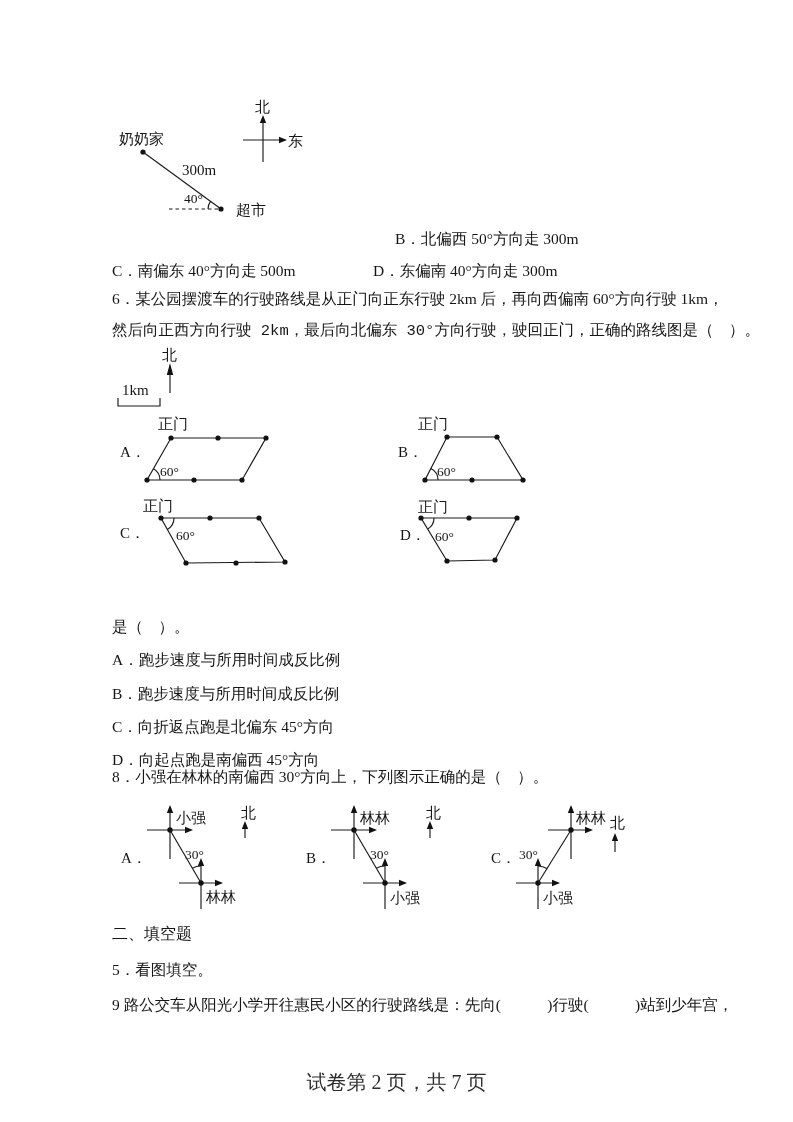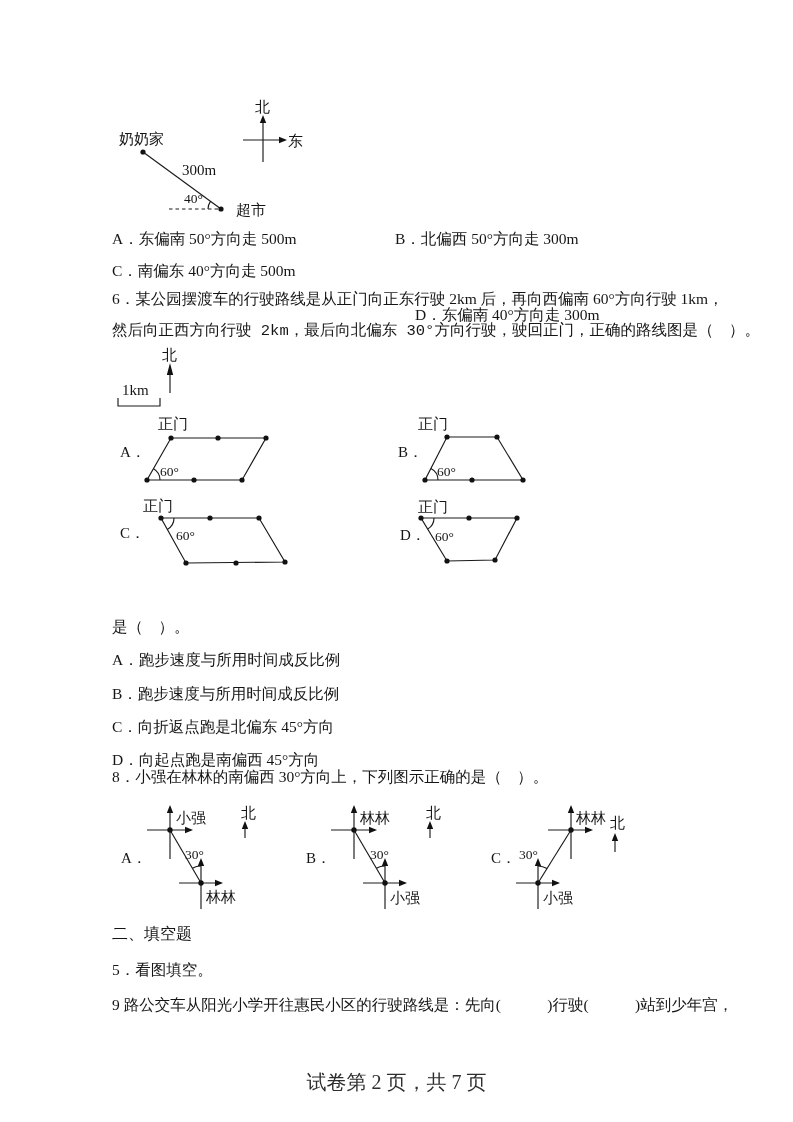--- a/index.html
+++ b/index.html
@@ -36,24 +36,23 @@
       <line class="ln" x1="33" y1="60" x2="111" y2="117"></line>
       <circle class="dot" cx="111" cy="117" r="2.6"></circle>
       <text x="72" y="83">300m</text>
       <text x="74" y="111" class="sm" font-size="14">40°</text>
       <line class="lnd" x1="59" y1="117" x2="111" y2="117"></line>
       <path class="ln" d="M 98 117 A 13 13 0 0 1 100.5 109.3"></path>
       <text x="126" y="123" font-size="16">超市</text>
     </g>
   </svg>
 
-  <div class="t" style="left:112px;top:229px;"><span>A．</span><span>东偏南 50°方向走 500m</span></div>
   <div class="t" style="left:395px;top:229px;"><span>B．</span><span>北偏西 50°方向走 300m</span></div>
   <div class="t" style="left:112px;top:261px;"><span>C．</span><span>南偏东 40°方向走 500m</span></div>
-  <div class="t" style="left:415px;top:261px;margin-top:44px;"><span>D．</span><span>东偏南 40°方向走 300m</span></div>
+  <div class="t" style="left:373px;top:261px;"><span>D．</span><span>东偏南 40°方向走 300m</span></div>
 
   <div class="t" style="left:112px;top:289px;">6．某公园摆渡车的行驶路线是从正门向正东行驶 2km 后，再向西偏南 60°方向行驶 1km，</div>
   <div class="t" style="left:112px;top:322px;font-family:Liberation Mono, monospace;">然后向正西方向行驶 2km，最后向北偏东 30°方向行驶，驶回正门，正确的路线图是（　）。</div>
 
   <svg style="left:112px;top:342px;" width="90" height="70" viewBox="0 0 90 70">
     <g>
       <text x="50" y="18" font-size="16">北</text>
       <line class="ln" x1="58" y1="51" x2="58" y2="27"></line>
       <polygon class="ah" points="54.8,33 61.2,33 58,21"></polygon>
     </g>

